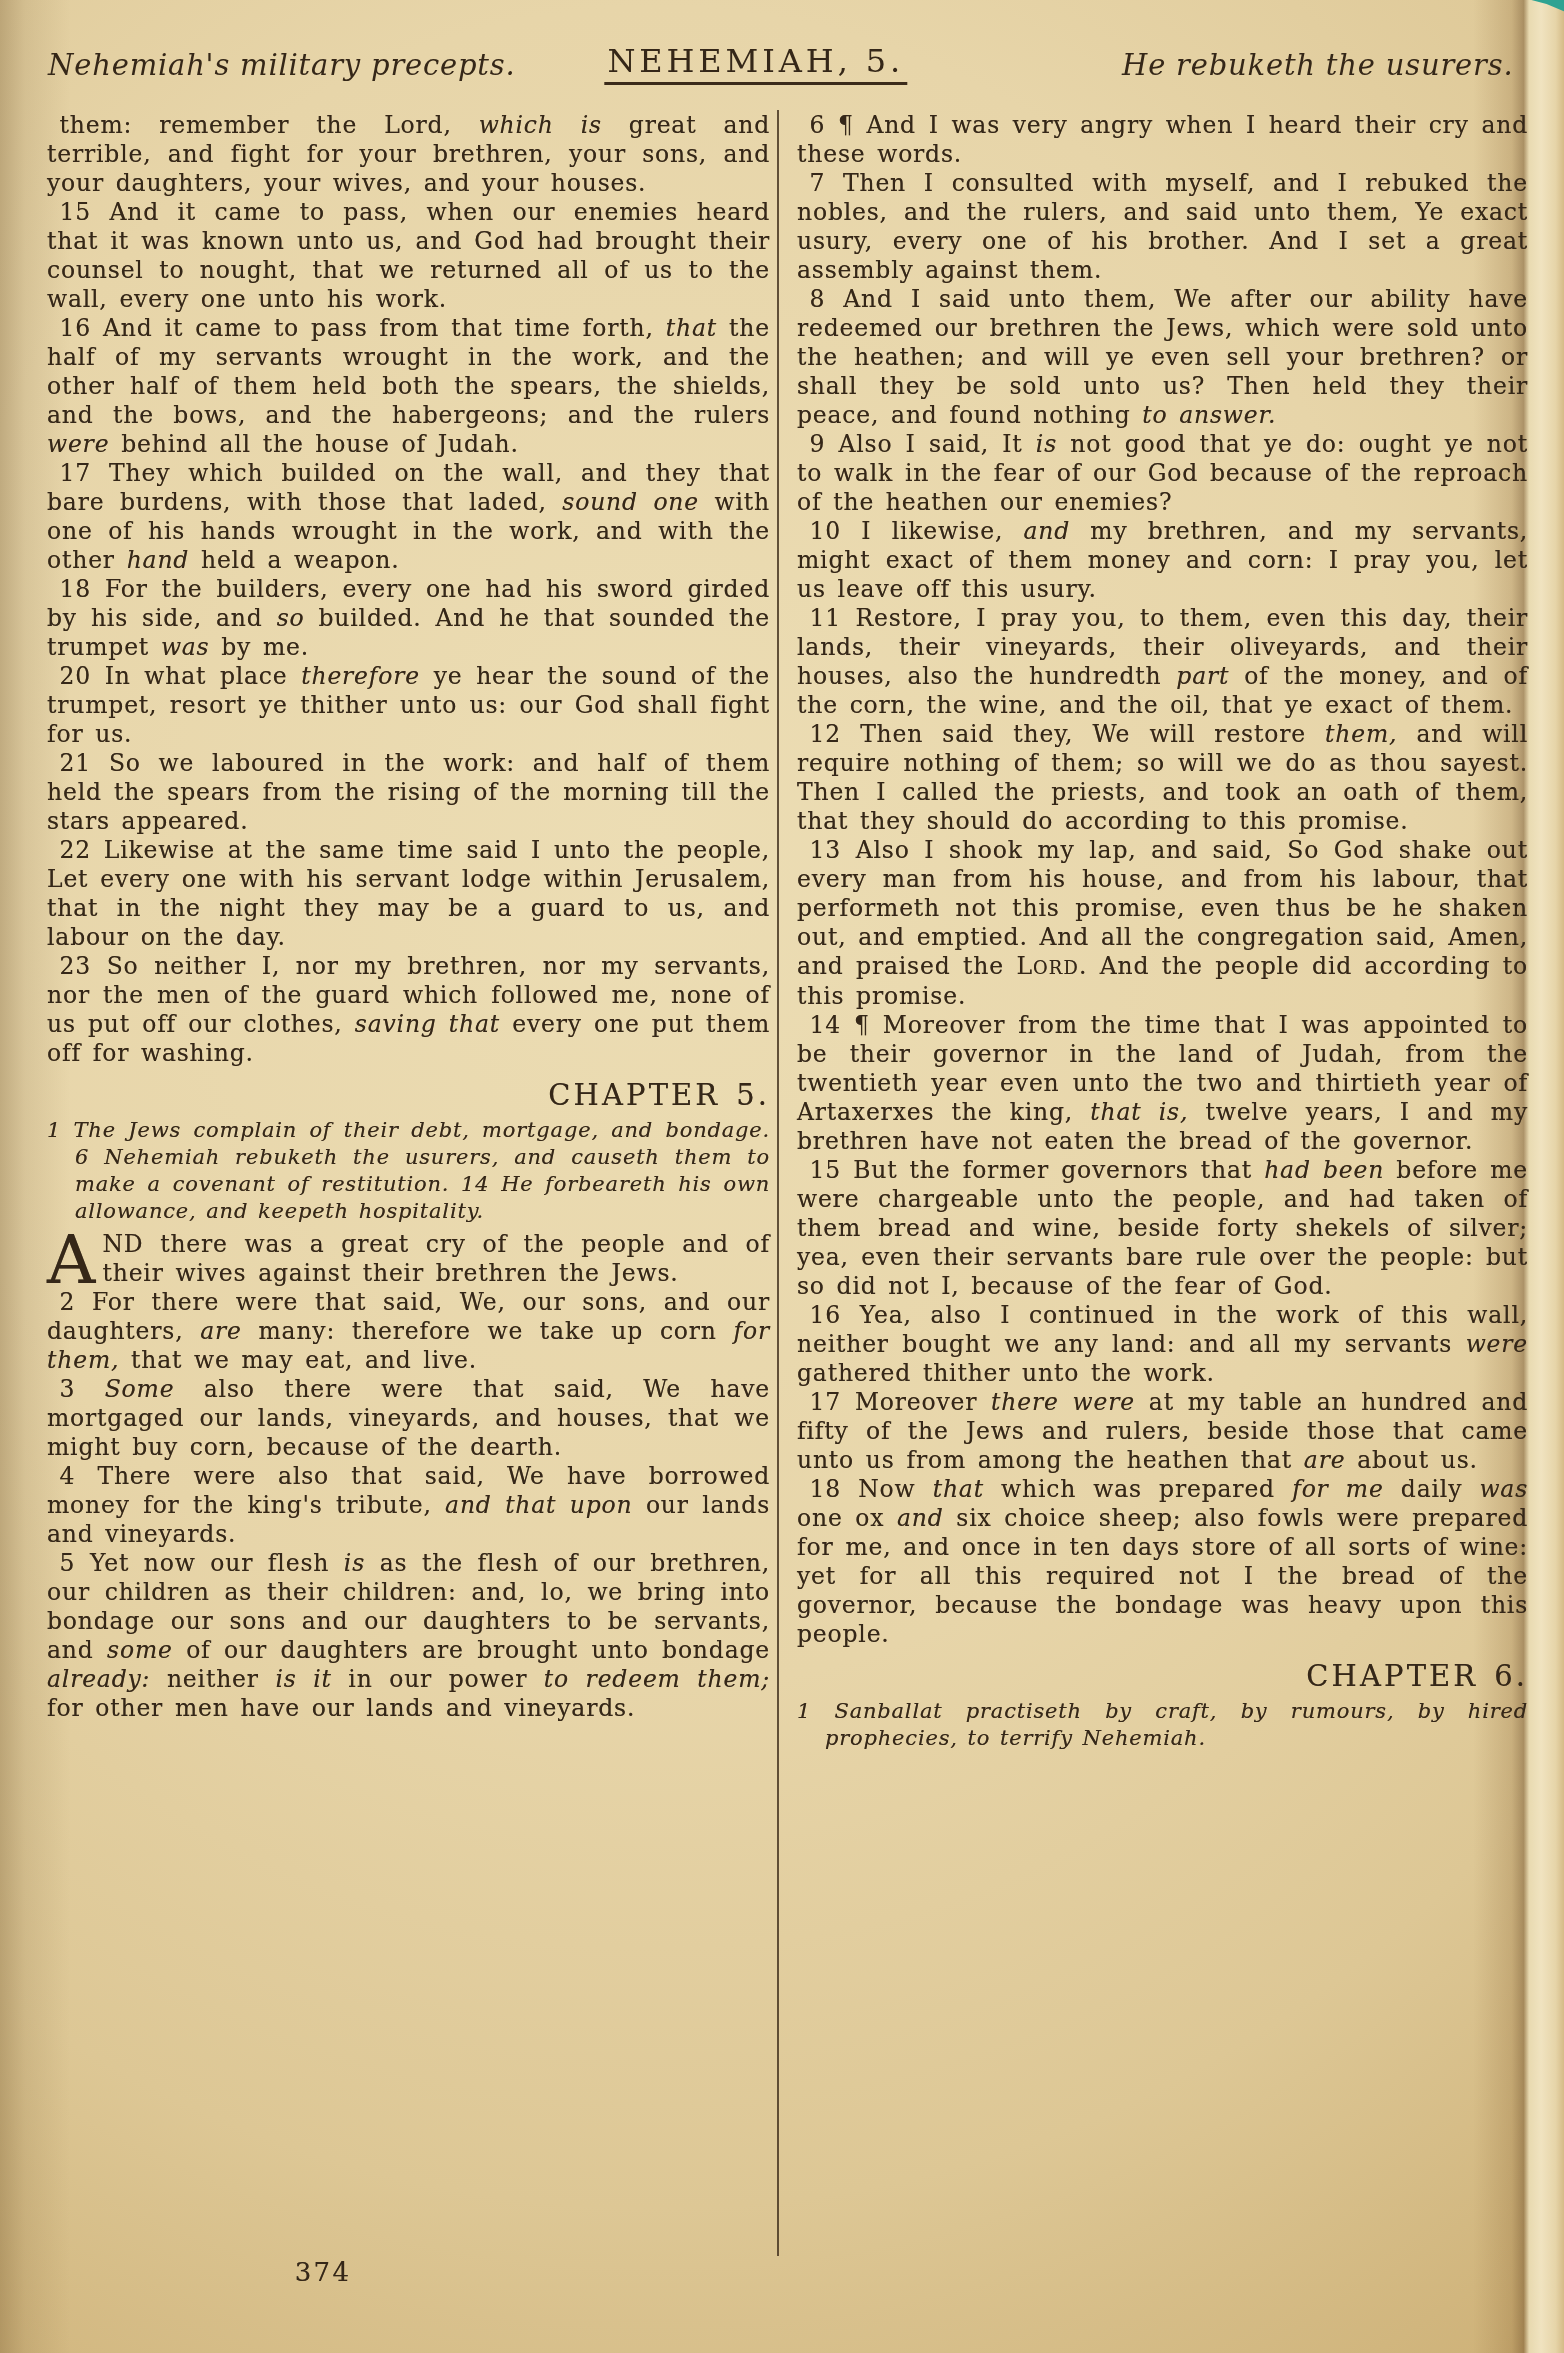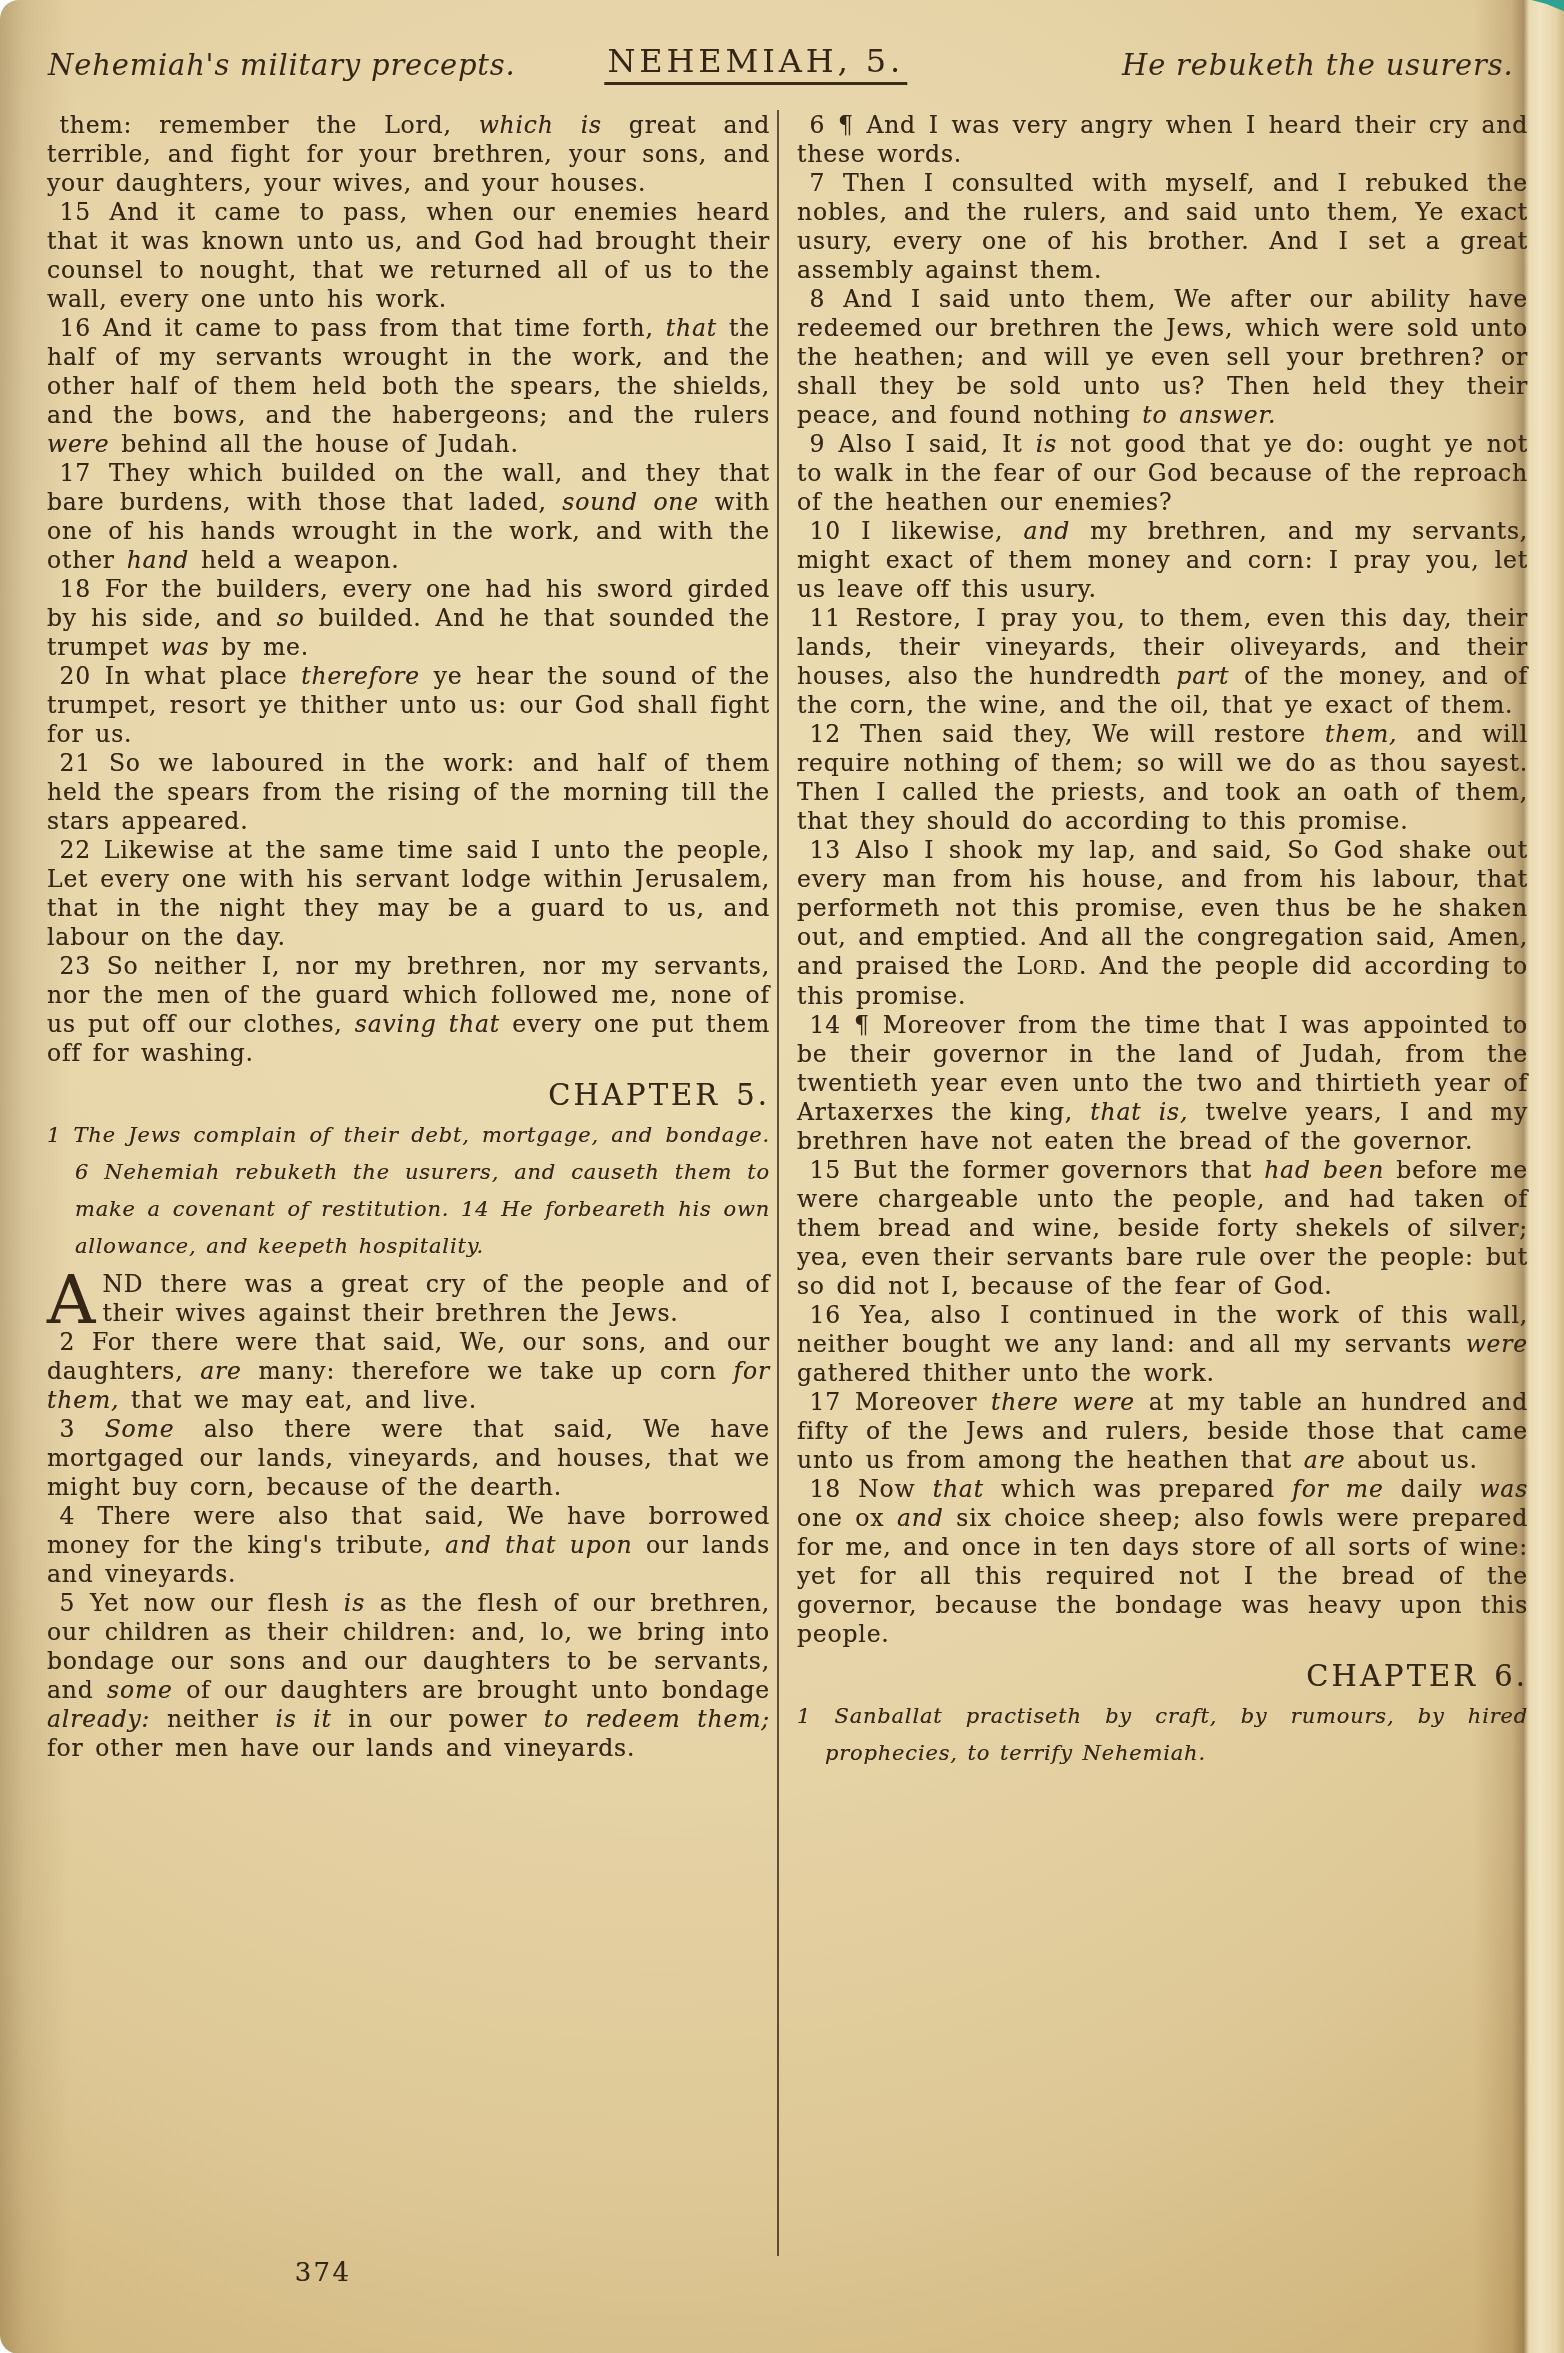--- a/index.html
+++ b/index.html
@@ -4,21 +4,20 @@
 <style>
   html,body{margin:0;padding:0;}
   body{width:1565px;height:2354px;overflow:hidden;}
   .page{
     position:relative;width:1565px;height:2354px;
     font-family:"DejaVu Serif","Liberation Serif",serif;
     color:#352718;
     background:
       linear-gradient(90deg, rgba(101,72,30,0.30) 0%, rgba(101,72,30,0.12) 1.6%, rgba(0,0,0,0) 4.5%),
       radial-gradient(115% 85% at 42% 36%, #ecddb4 0%, #e7d5a9 42%, #ddc795 68%, #cfb37a 88%, #c2a065 100%);
-    border-radius: 19px;
   }
   .edge-shade{
     position:absolute;top:0;right:0;bottom:0;width:92px;
     background:linear-gradient(90deg,
       rgba(0,0,0,0) 0%,
       rgba(125,85,35,0.22) 42%,
       rgba(96,62,24,0.42) 55%,
       rgba(233,219,178,0.95) 61%,
       #f0e3c0 74%,
       #e6d4a8 90%,
@@ -39,21 +38,21 @@
   }
   .column{position:absolute;top:111px;width:723px;font-size:23.5px;line-height:29px;
     text-align:justify;letter-spacing:0.8px;word-spacing:3.5px;
     text-shadow:0 0 0.5px rgba(53,39,24,0.55);}
   .col-left{left:47px;}
   .col-right{left:797px;width:731px;}
   .divider{position:absolute;left:777px;top:110px;width:2.3px;height:2146px;background:rgba(62,45,26,0.8);}
   .verse{margin:0;text-indent:12.5px;}
   .verse.opening{text-indent:0;}
   .chapter{margin:12.5px 0 7.8px 0;font-size:29px;font-weight:normal;letter-spacing:3.1px;text-align:right;text-indent:0;}
-  .summary{margin:0 0 4.7px 0;font-style:italic;font-size:21px;line-height:37px;
+  .summary{margin:0 0 4.7px 0;font-style:italic;font-size:21px;line-height:27px;
     padding-left:28px;text-indent:-28px;word-spacing:2.3px;}
   .summary i{font-style:italic;}
   .dropcap{float:left;font-size:67px;line-height:56px;padding:1.6px 6.3px 0 0;font-style:normal;}
   .sc{font-size:0.76em;letter-spacing:1.2px;}
   .page-number{position:absolute;left:47px;width:552px;top:2257px;text-align:center;
     font-size:26px;letter-spacing:2.3px;text-shadow:0 0 0.5px rgba(53,39,24,0.55);}
 </style>
 </head>
 <body>
 

